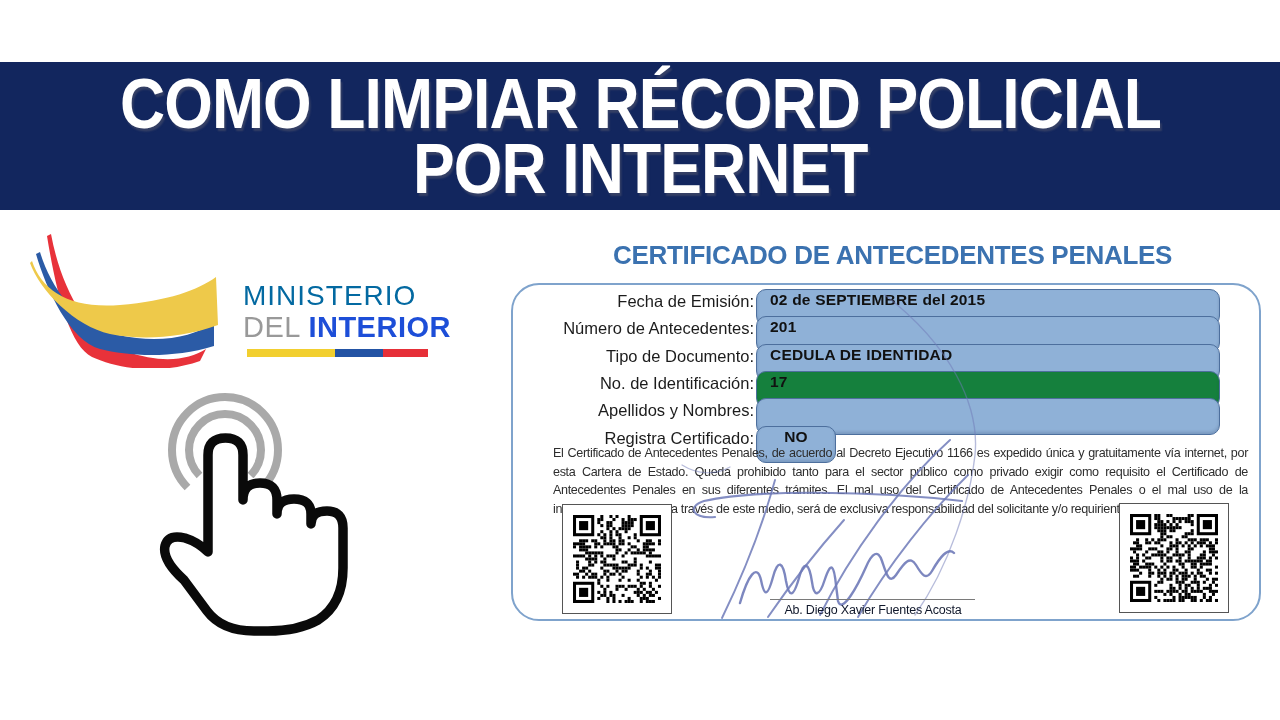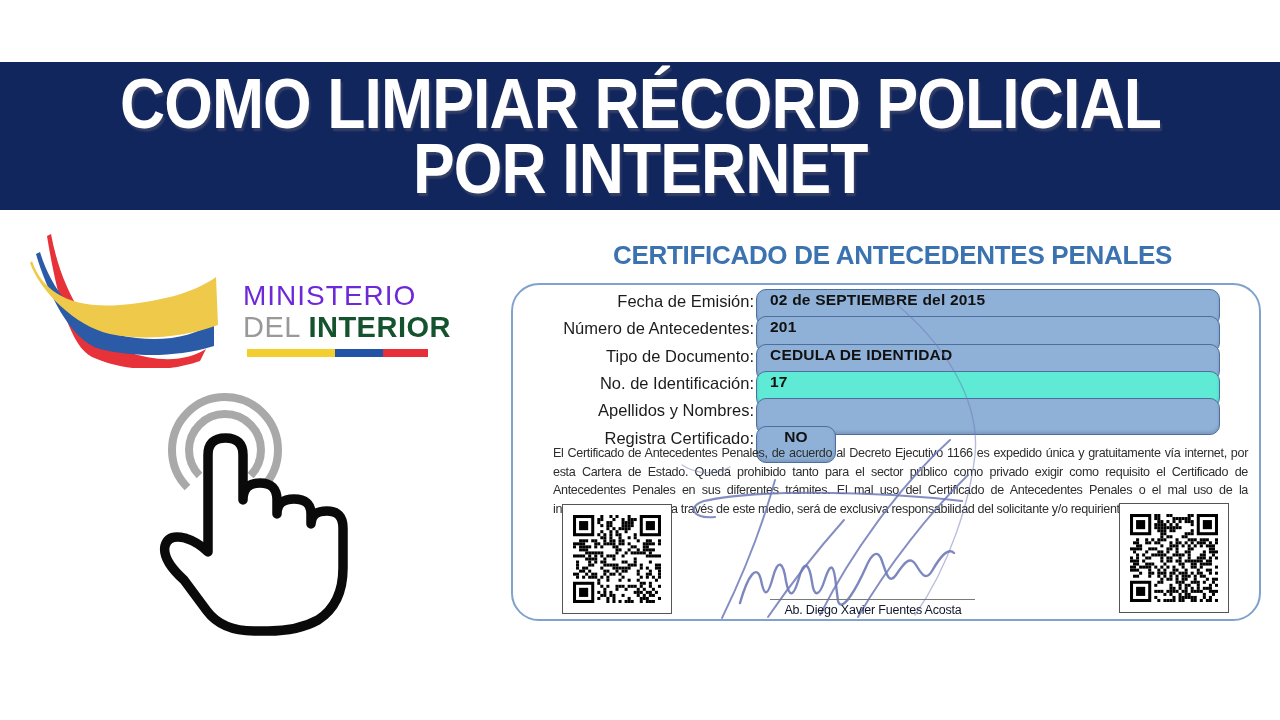--- a/index.html
+++ b/index.html
@@ -8,25 +8,25 @@
 
   
   .banner{position:absolute;left:0;top:62px;width:1280px;height:148px;
           display:flex;flex-direction:column;align-items:center;justify-content:center;}
   .banner .line{display:block;color:#ffffff;font-weight:700;font-size:71px;line-height:65px;
           letter-spacing:-1px;transform:scaleX(0.88);transform-origin:center;
           text-shadow:2px 3px 2px rgba(95,95,110,0.45);white-space:nowrap;}
 
   
   .logo-swoosh{position:absolute;left:30px;top:233px;}
-  .logo-line1{position:absolute;left:243px;top:280px;font-size:28px;color:#6d28d9;
+  .logo-line1{position:absolute;left:243px;top:280px;font-size:28px;color:#0369a1;
               letter-spacing:1px;white-space:nowrap;}
   .logo-line2{position:absolute;left:243px;top:311px;font-size:29px;color:#999999;
               letter-spacing:0.5px;white-space:nowrap;}
-  .logo-line2 b{color:#14532d;font-weight:700;}
+  .logo-line2 b{color:#1d4ed8;font-weight:700;}
   .tricolor{position:absolute;left:247px;top:349px;height:8px;display:flex;}
   .tricolor span{display:block;height:8px;}
 
   
   .tap-icon{position:absolute;left:150px;top:390px;}
 
   
   .cert-title{position:absolute;left:520px;top:240px;width:745px;text-align:center;
               font-size:26px;font-weight:700;letter-spacing:-0.3px;white-space:nowrap;}
   .cert-subtitle{position:absolute;left:520px;top:268px;width:745px;text-align:center;
@@ -103,21 +103,21 @@
       </div>
   </div>
   <div class="row" style="top:344px">
     <span class="flabel">Tipo de Documento:</span>
     <div class="pill" style="background-color: rgb(143, 177, 215);">
         <span>CEDULA DE IDENTIDAD</span>
       </div>
   </div>
   <div class="row" style="top:371px">
     <span class="flabel">No. de Identificación:</span>
-    <div class="pill" style="background-color: #5eead4;">
+    <div class="pill" style="background-color: #15803d;">
         <span>17</span>
       </div>
   </div>
   <div class="row" style="top:398px">
     <span class="flabel">Apellidos y Nombres:</span>
     <div class="pill" style="background-color: rgb(143, 177, 215);">
         <span></span>
       </div>
   </div>
   <div class="row" style="top:426px">

